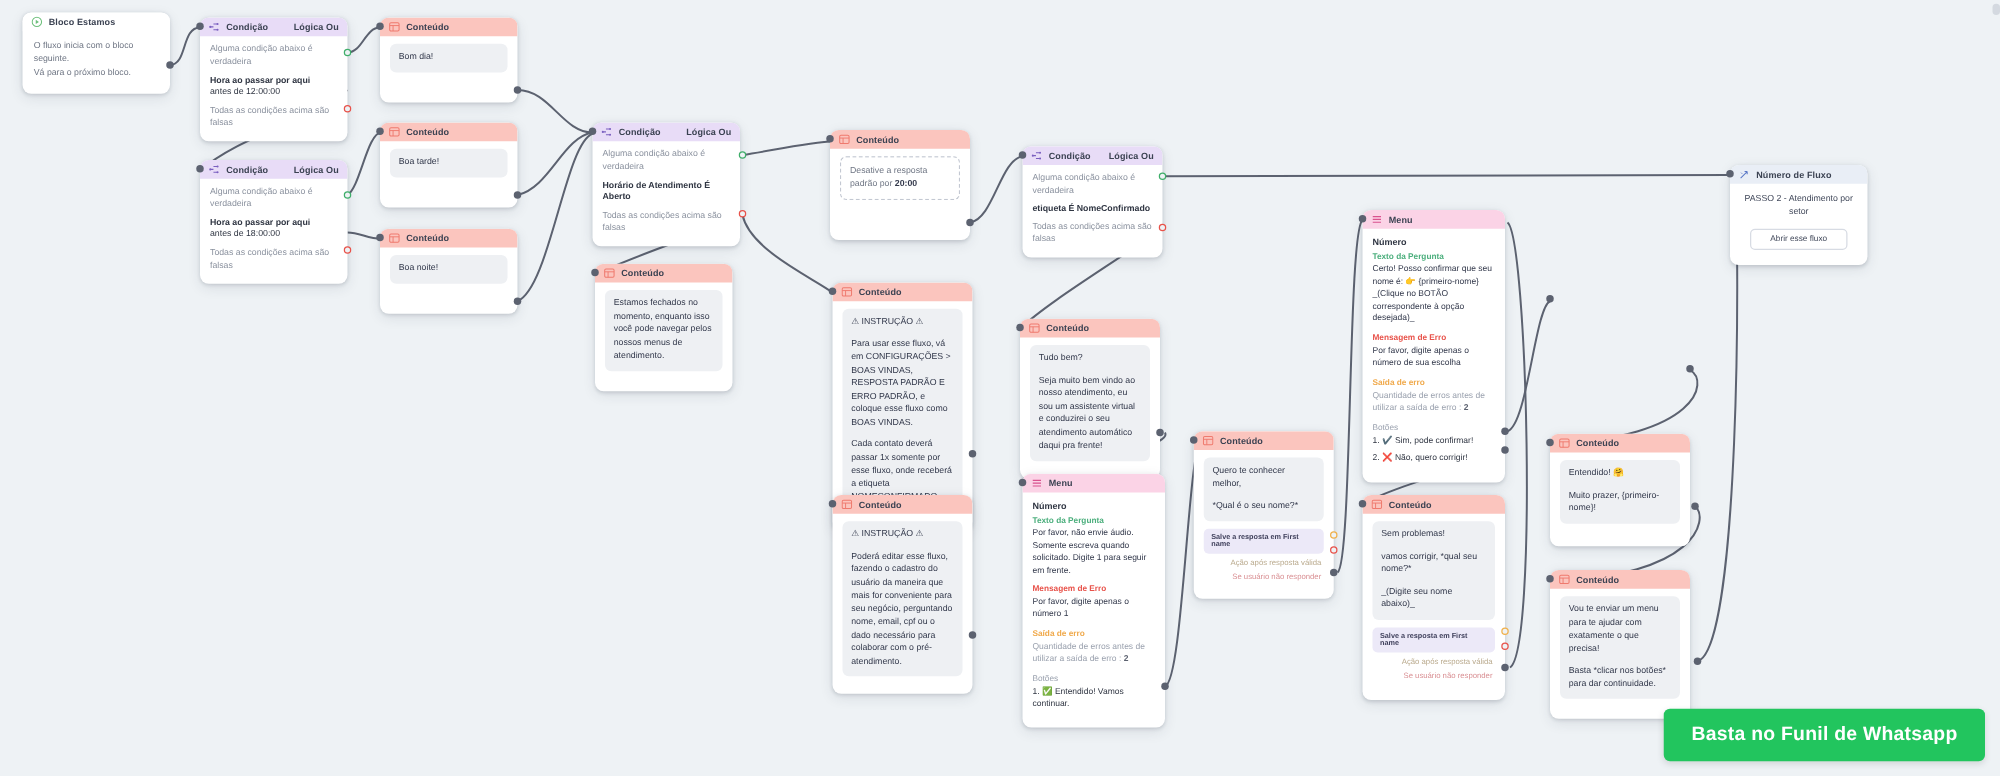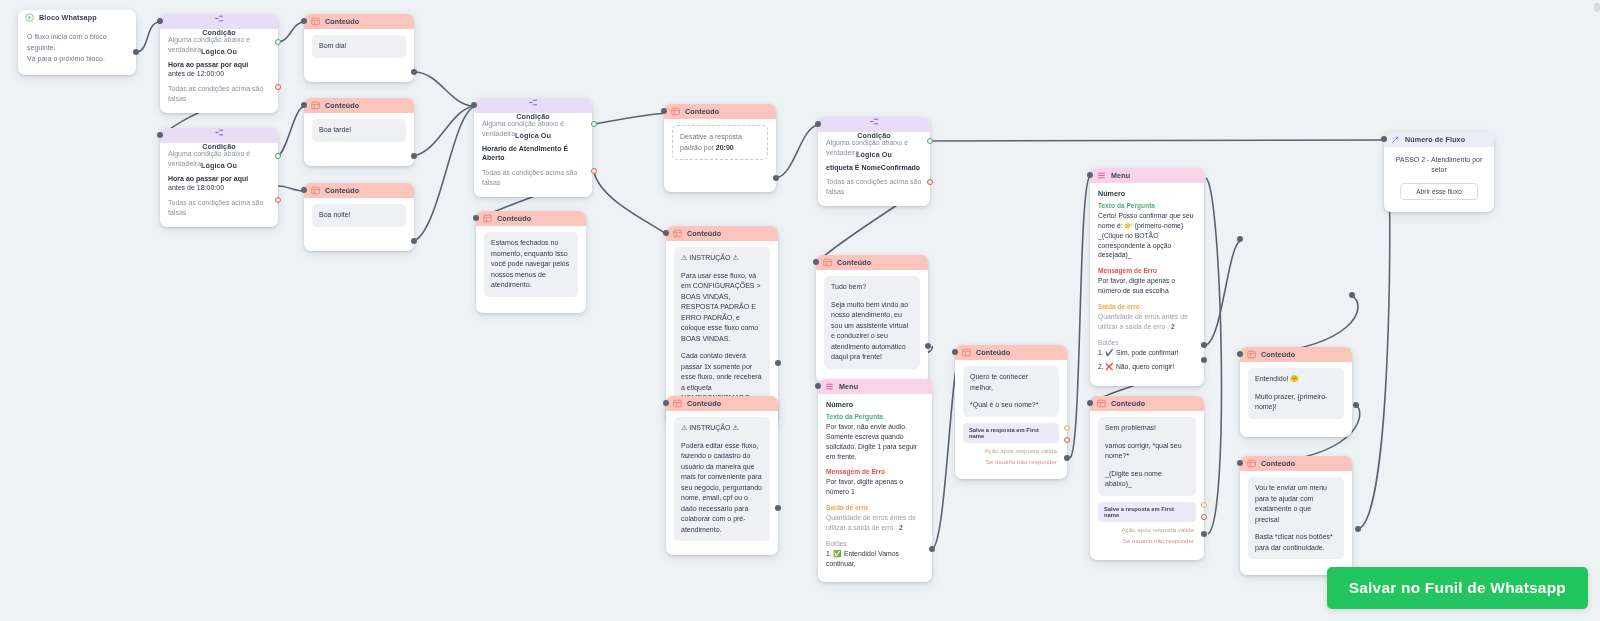--- a/index.html
+++ b/index.html
@@ -21,21 +21,21 @@
   .node .hdr{
     display:flex;align-items:center;gap:5px;
     height:15px;padding:0 7px;font-size:7.2px;font-weight:bold;color:#3b4252;
     letter-spacing:.1px;
   }
   .node .hdr .spacer{flex:1;}
   .node .hdr .right{font-weight:bold;font-size:7.2px;color:#3b4252;}
   .node .body{padding:6px 8px 9px 8px;}
 
   
-  .h-cond{background:#e8dcf7;flex-direction:column;}
+  .h-cond{background:#e8dcf7;}
   .h-cont{background:#fbc5be;}
   .h-menu{background:#fbd3e6;}
   .h-acao{background:#fde39a;}
   .h-fluxo{background:#e9eef6;}
   .h-start{background:#ffffff;}
 
   
   .ic{width:9px;height:9px;display:inline-block;flex:0 0 auto;position:relative;}
   .ic svg{display:block;}
 
@@ -168,21 +168,21 @@
   </svg>
 
   <div class="node" style="left:18px;top:10px;width:118px;">
     <div class="hdr h-start">
       <span class="ic">
         <svg viewBox="0 0 12 12" width="9" height="9">
             <circle cx="6" cy="6" r="5" fill="none" stroke="#6ec07c" stroke-width="1.1"></circle>
             <path d="M4.8 3.8 L8.2 6 L4.8 8.2 Z" fill="#6ec07c"></path>
           </svg>
       </span>
-      <span>Bloco Whatsapp</span>
+      <span>Bloco Estamos</span>
     </div>
     <div class="start-body">
       <div>O fluxo inicia com o bloco seguinte.</div>
       <div>Vá para o próximo bloco.</div>
     </div>
   </div>
   <div class="port outdot" style="left:133px;top:49px;"></div>
 
   <div class="node" style="left:160px;top:14px;width:118px;">
     <div class="hdr h-cond">
@@ -589,14 +589,14 @@
     </div>
     <div class="body" style="padding-bottom:12px;">
       <div class="fx-t">PASSO 2 - Atendimento por setor</div>
       <button class="fx-btn">Abrir esse fluxo</button>
     </div>
   </div>
   <div class="port in" style="left:1381px;top:136px;"></div>
 
   <div id="scrollsliver"></div>
 
-  <button id="savebtn">Salvar no Funil de Whatsapp</button>
+  <button id="savebtn">Basta no Funil de Whatsapp</button>
 </div>
 
 </body></html>

